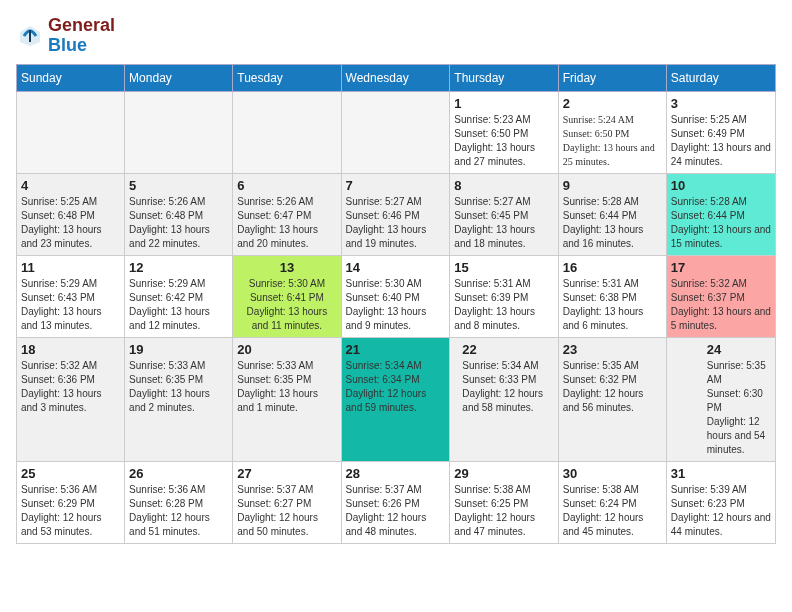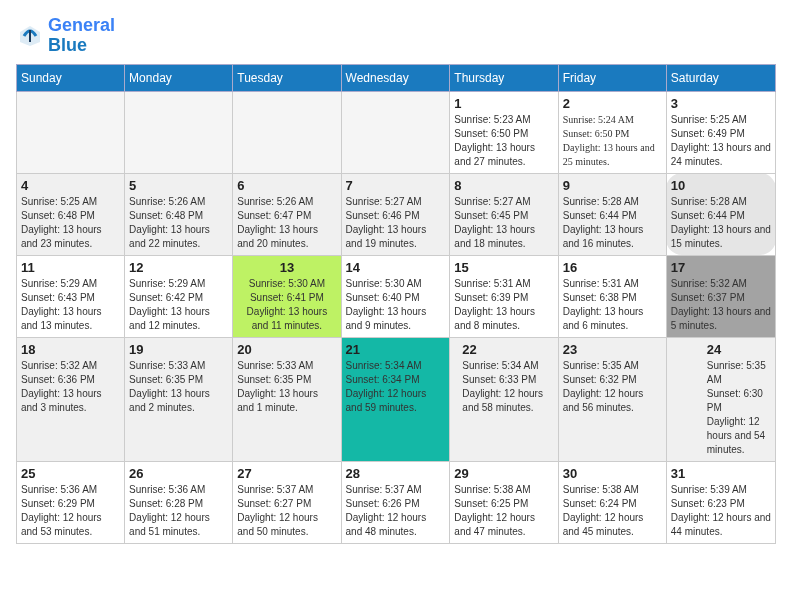--- a/index.html
+++ b/index.html
@@ -83,21 +83,21 @@
 
 <div class="header">
   <div class="logo">
     <svg class="logo-icon" viewBox="0 0 28 28">
       <polygon points="14,4 24,10 24,20 14,24 4,20 4,10" fill="#1a7abf" opacity="0.15"></polygon>
       <path d="M8 14 Q14 4 20 14" fill="none" stroke="#1a7abf" stroke-width="3"></path>
       <path d="M14 8 L14 20" fill="none" stroke="#1a3a5c" stroke-width="2"></path>
     </svg>
     <div>
       <div style="font-size:18px;font-weight:bold;color:#1a3a5c;line-height:1.1;">
-        <span style="color:#3b82f6">General</span>
+        <span style="color:#7f1d1d">General</span>
       </div>
       <div style="font-size:18px;font-weight:bold;color:#1a7abf;line-height:1.1;">Blue</div>
     </div>
   </div>
   <div class="title-block">
     <div class="month-title"></div>
     <div class="location"></div>
   </div>
 </div>
 
@@ -168,21 +168,21 @@
           <div class="day-info" style="white-space: pre-line;">Sunrise: 5:27 AM
 Sunset: 6:45 PM
 Daylight: 13 hours and 18 minutes.</div>
         </td>
         <td style="background: rgb(240, 240, 240);">
           <div class="day-num">9</div>
           <div class="day-info" style="white-space: pre-line;">Sunrise: 5:28 AM
 Sunset: 6:44 PM
 Daylight: 13 hours and 16 minutes.</div>
         </td>
-        <td style="background: #e5e5e5; border-radius: 16px;">
+        <td style="background: #5eead4;">
           <div class="day-num">10</div>
           <div class="day-info" style="white-space: pre-line;">Sunrise: 5:28 AM
 Sunset: 6:44 PM
 Daylight: 13 hours and 15 minutes.</div>
         </td>
       </tr>
       <tr>
         <td style="background: rgb(255, 255, 255);">
           <div class="day-num">11</div>
           <div class="day-info" style="white-space: pre-line;">Sunrise: 5:29 AM
@@ -212,21 +212,21 @@
           <div class="day-info" style="white-space: pre-line;">Sunrise: 5:31 AM
 Sunset: 6:39 PM
 Daylight: 13 hours and 8 minutes.</div>
         </td>
         <td style="background: rgb(255, 255, 255);">
           <div class="day-num">16</div>
           <div class="day-info" style="white-space: pre-line;">Sunrise: 5:31 AM
 Sunset: 6:38 PM
 Daylight: 13 hours and 6 minutes.</div>
         </td>
-        <td style="background: #a3a3a3;">
+        <td style="background: #fca5a5;">
           <div class="day-num">17</div>
           <div class="day-info" style="white-space: pre-line;">Sunrise: 5:32 AM
 Sunset: 6:37 PM
 Daylight: 13 hours and 5 minutes.</div>
         </td>
       </tr>
       <tr>
         <td style="background: rgb(240, 240, 240);">
           <div class="day-num">18</div>
           <div class="day-info" style="white-space: pre-line;">Sunrise: 5:32 AM

